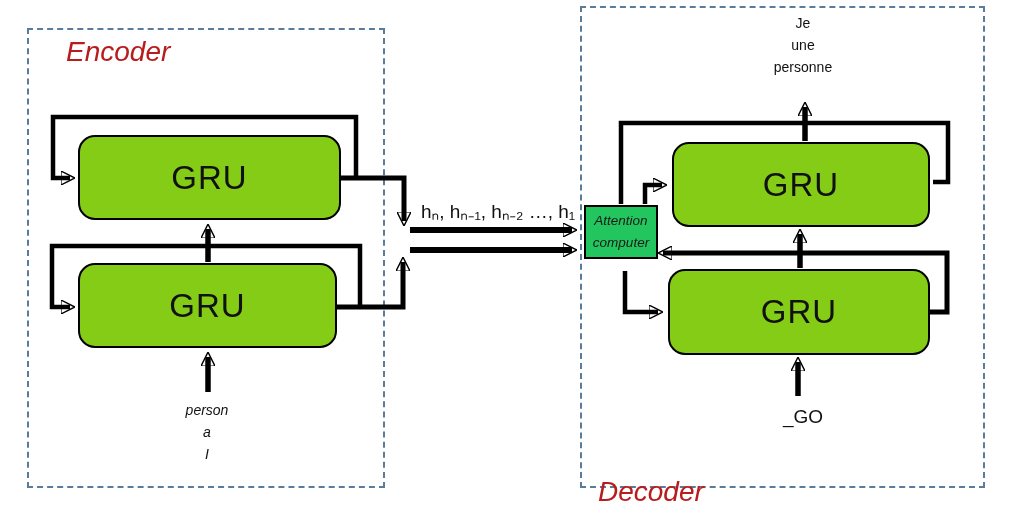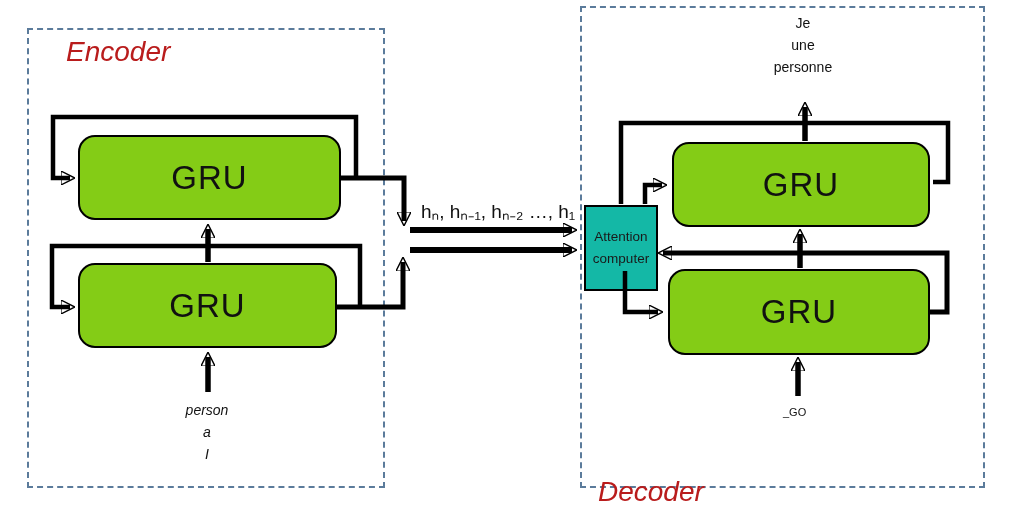--- a/index.html
+++ b/index.html
@@ -31,43 +31,44 @@
     box-sizing:border-box;
     display:flex;
     align-items:center;
     justify-content:center;
     font-size:33px;
     color:#111111;
     letter-spacing:1px;
   }
   .attention-box{
     position:absolute;
-    left:584px;top:205px;width:74px;height:86px;
-    background:#14b8a6;
+    left:584px;top:205px;width:74px;height:54px;
+    background:#22c55e;
     border:2px solid #000000;
     box-sizing:border-box;
     display:flex;
     align-items:center;
     justify-content:center;
     text-align:center;
     font-size:13.5px;
     line-height:1.6;
     color:#1a1a1a;
+    font-style:italic;
   }
   .word-stack{
     position:absolute;
     text-align:center;
     font-size:14px;
     line-height:22px;
     color:#111111;
   }
   .word-stack div{white-space:nowrap;}
   .token-label{
     position:absolute;
-    font-size:11px;
+    font-size:19px;
     color:#111111;
     white-space:nowrap;
     text-align:right;
   }
   .hstates-label{
     position:absolute;
     left:421px;top:198px;
     font-size:19px;
     color:#111111;
     white-space:nowrap;

